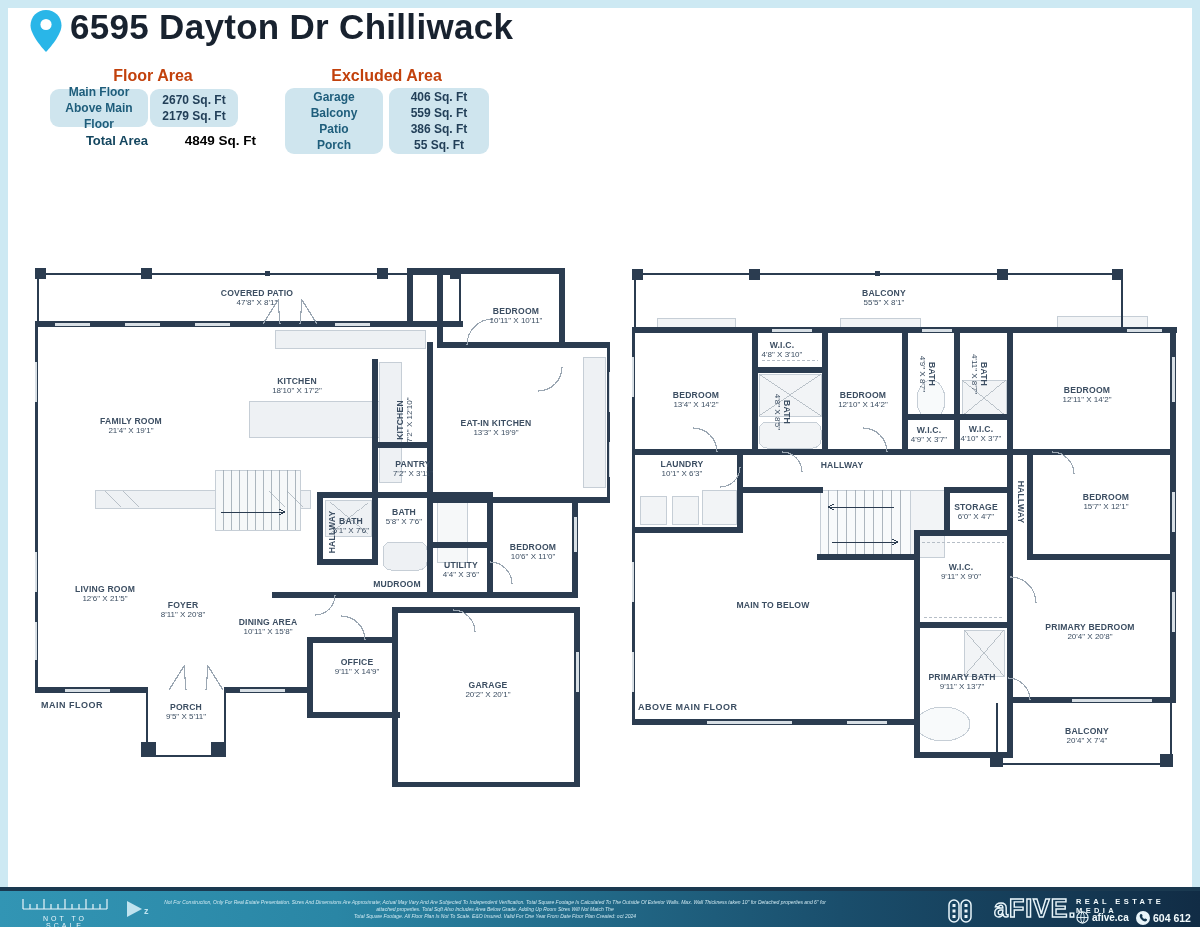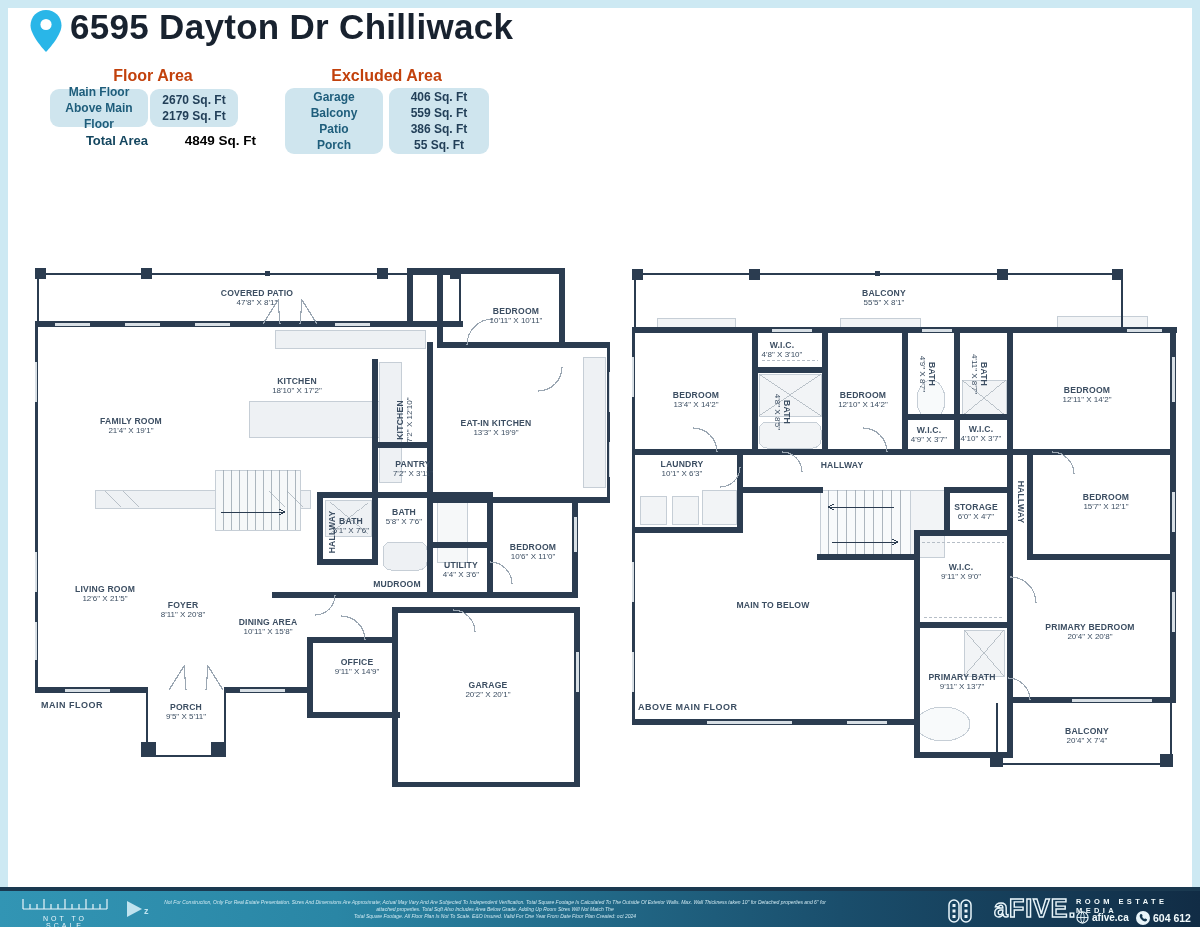--- a/index.html
+++ b/index.html
@@ -413,21 +413,21 @@
           <rect x="13" y="2" width="10" height="22" rx="5" fill="none" stroke="#e9f5fa" stroke-width="1.5"></rect>
           <rect x="4.5" y="6" width="3" height="3" fill="#e9f5fa"></rect>
             <rect x="4.5" y="11.5" width="3" height="3" fill="#e9f5fa"></rect>
             <rect x="4.5" y="17" width="3" height="3" fill="#e9f5fa"></rect>
           <rect x="16.5" y="6" width="3" height="3" fill="#e9f5fa"></rect>
             <rect x="16.5" y="11.5" width="3" height="3" fill="#e9f5fa"></rect>
             <rect x="16.5" y="17" width="3" height="3" fill="#e9f5fa"></rect>
         </svg>
       </div>
       <div class="brand-word">aFIVE.</div>
-      <div class="brand-tag">ROOM ESTATE MEDIA</div>
+      <div class="brand-tag">REAL ESTATE MEDIA</div>
       <div class="brand-web">
         <svg width="13" height="13" viewBox="0 0 14 14">
           <circle cx="7" cy="7" r="6" fill="none" stroke="#e9f5fa" stroke-width="1.3"></circle>
           <path d="M1,7 H13 M7,1 C4.5,3.5 4.5,10.5 7,13 M7,1 C9.5,3.5 9.5,10.5 7,13" fill="none" stroke="#e9f5fa" stroke-width="1"></path>
         </svg><span>afive.ca</span>
       </div>
       <div class="brand-phone">
         <svg width="14" height="14" viewBox="0 0 14 14">
           <circle cx="7" cy="7" r="7" fill="#e9f5fa"></circle>
           <path d="M4.2,3.4 c0.8,-0.8 1.6,-0.6 1.9,0.2 l0.4,1 c0.2,0.5 0,0.9 -0.4,1.2 c0.5,1 1.2,1.7 2.1,2.1 c0.3,-0.4 0.8,-0.6 1.2,-0.4 l1,0.4 c0.8,0.3 1,1.1 0.2,1.9 c-1.2,1.2 -3.2,0.6 -4.8,-1 C4,7 3,4.6 4.2,3.4 Z" fill="#14374f"></path>

